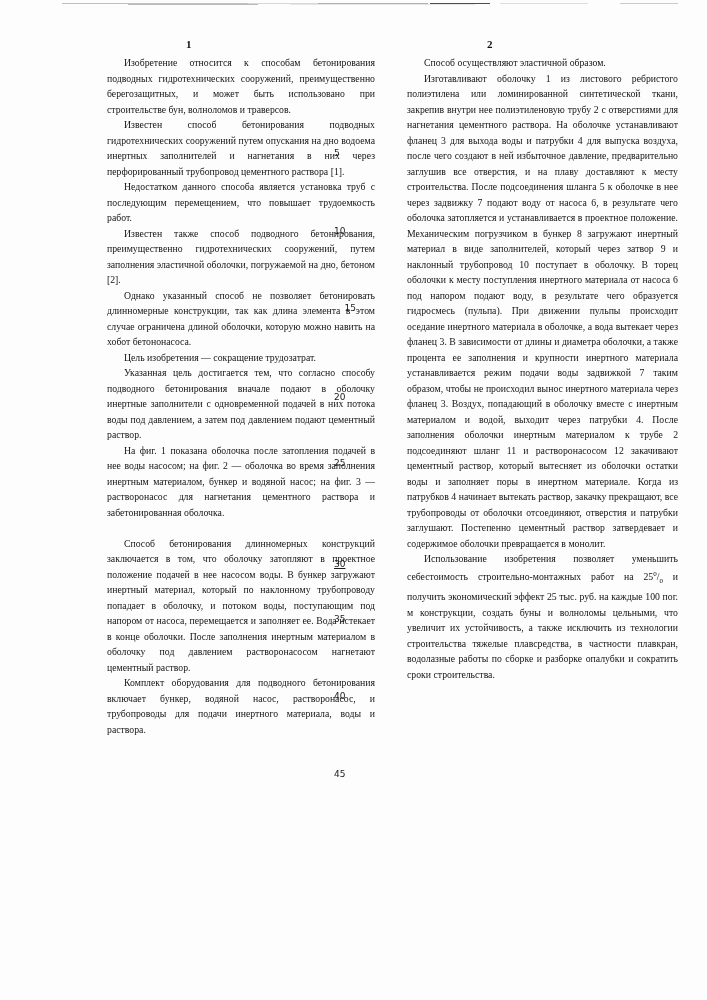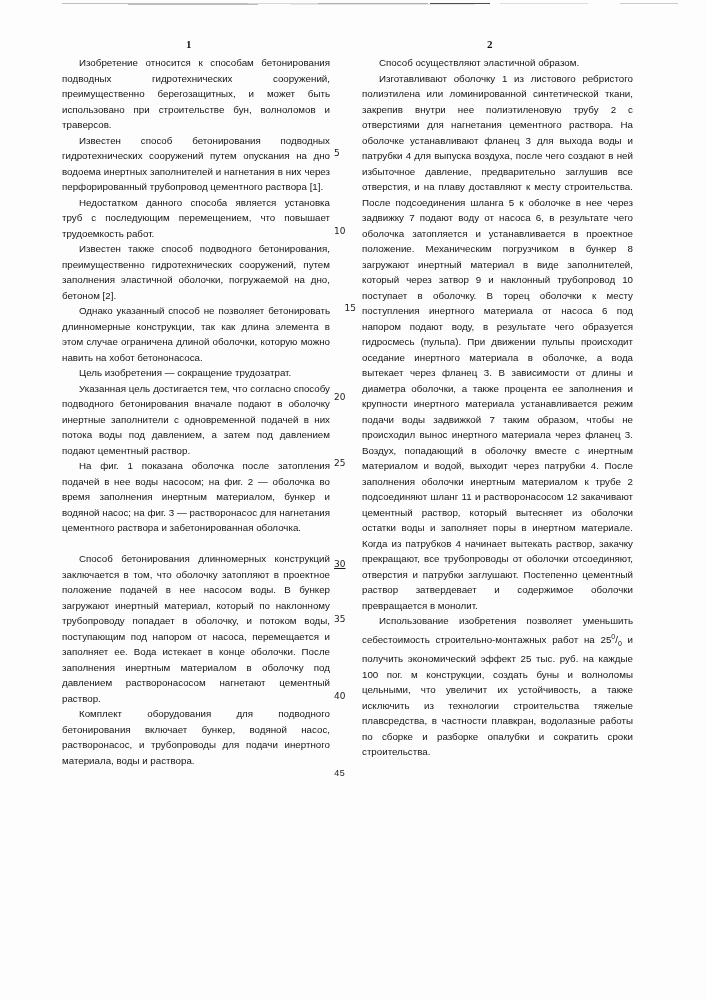--- a/index.html
+++ b/index.html
@@ -69,21 +69,22 @@
   }
 
   .column {
     position: absolute;
     top: 0;
     font-size: 9.75px;
     line-height: 15.5px;
     text-align: justify;
     text-justify: inter-word;
     color: #141414;
-    font-family: Liberation Sans, sans-serif;
+    font-family: Liberation Serif, serif;
+    margin-left: 45px;
   }
   .column.left  { left: 62px;  width: 268px; }
   .column.right { left: 362px; width: 271px; }
 
   .column p {
     margin: 0;
     text-indent: 17px;
   }
   .column p.gap-before { margin-top: 15.5px; }
 
@@ -149,17 +150,17 @@
 
     <div class="linenums">
         <div class="ln" style="top: 38px;">5</div>
         <div class="ln" style="top: 115.6px;">10</div>
         <div class="ln" style="top: 193.2px; text-align: right;">15</div>
         <div class="ln" style="top: 282px;">20</div>
         <div class="ln" style="top: 348.4px;">25</div>
         <div class="ln" style="top: 449px; text-decoration: underline;">30</div>
         <div class="ln" style="top: 503.6px;">35</div>
         <div class="ln" style="top: 581.2px;">40</div>
-        <div class="ln" style="top: 658.8px; font-family: Liberation Mono, monospace;">45</div>
+        <div class="ln" style="top: 658.8px;">45</div>
       </div>
 
   </div>
 </div>
 
 </body></html>

